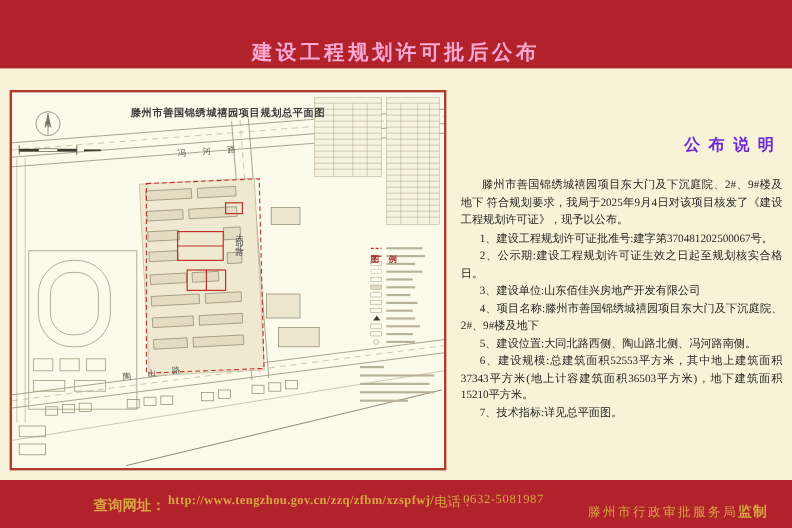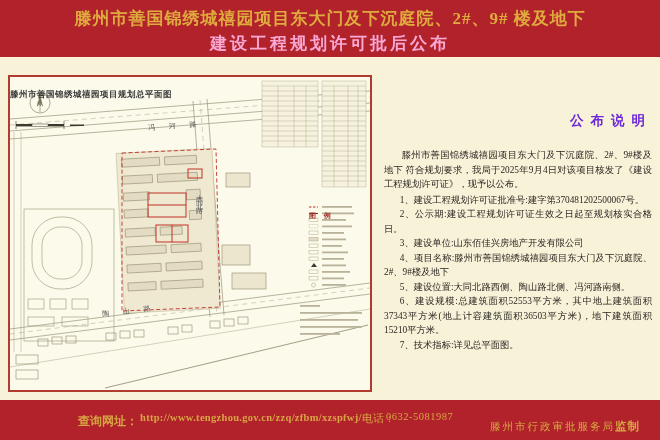--- a/index.html
+++ b/index.html
@@ -14,21 +14,21 @@
   .title-line2 { position:absolute; left:0; top:32px; width:660px; font-size:17px; font-weight:bold;
                  color:#f9a8d4; letter-spacing:3px; }
 
   
   .content { position:absolute; left:0; top:57px; width:660px; height:343px; background:#f7f2d8; }
 
   
   .map-panel { position:absolute; left:8px; top:18px; width:364px; height:317px;
                background:#fcfaea; border:2px solid #b23b30; }
   .map-panel svg { position:absolute; left:0; top:0; }
-  .map-title { position:absolute; left:0; top:12px; width:360px; text-align:left;
+  .map-title { position:absolute; left:0; top:12px; width:360px; text-align:center;
                font-size:8.5px; font-weight:bold; color:#3a3a3a; letter-spacing:0.5px; }
   .road-label { position:absolute; font-size:7px; color:#555; letter-spacing:6px; white-space:nowrap; }
   .road-top { left:138px; top:44px; transform:rotate(-4deg); }
   .road-bottom { left:92px; top:229px; transform:rotate(-7deg); }
   .road-right { left:184px; top:112px; writing-mode:vertical-rl; letter-spacing:4px; }
   .legend-title { position:absolute; left:299px; top:117px; font-size:7px; font-weight:bold;
                   color:#a03028; letter-spacing:3px;margin-top:17px; }
 
   
   .notice { position:absolute; left:384px; top:55px; width:268px; color:#2a2622; }
@@ -48,21 +48,20 @@
   .f-agency { position:absolute; left:490px; top:20px; font-size:10.5px; letter-spacing:2px; }
   .f-seal { position:absolute; left:615px; top:19px; font-size:11.5px; font-weight:bold;
             color:#f4bd3a; letter-spacing:1px; }
 </style>
 </head>
 <body>
 
 <div class="page">
 
   <div class="title-band">
-    <div class="title-line1">滕州市善国锦绣城禧园项目东大门及下沉庭院、2#、9# 楼及地下</div>
     <div class="title-line2">建设工程规划许可批后公布</div>
   </div>
 
   <div class="content">
 
     <div class="map-panel">
       <svg width="360" height="313" viewBox="0 0 360 313">
 
         <g stroke="#b9b49c" stroke-width="0.6" fill="none">
           <line x1="4" y1="55" x2="4" y2="275"></line>

